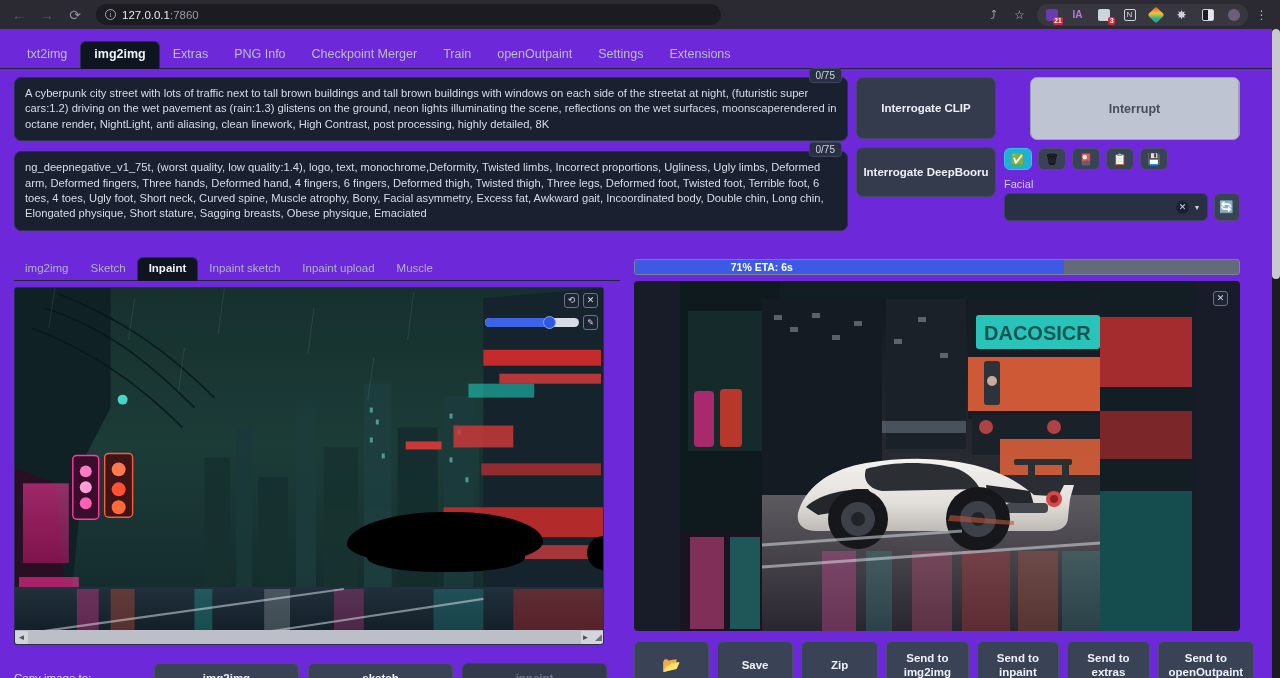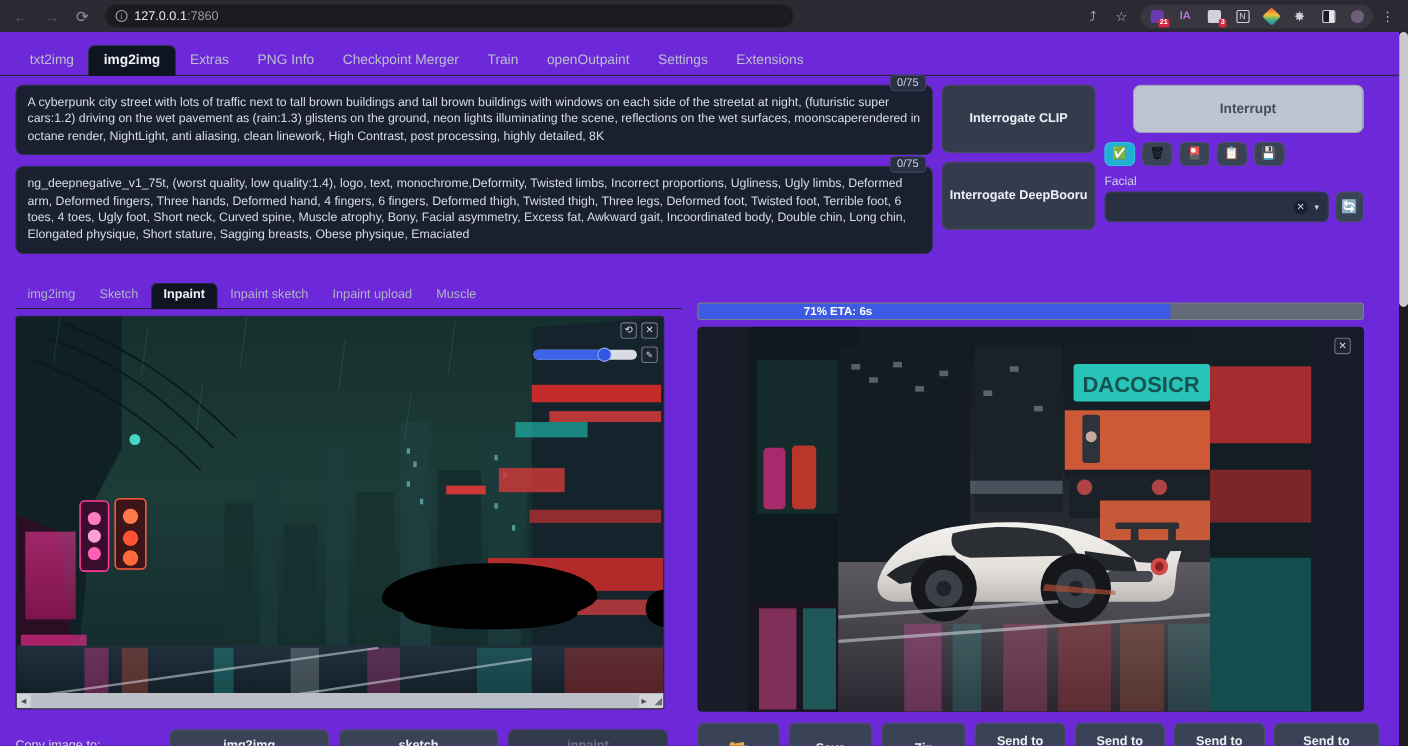--- a/index.html
+++ b/index.html
@@ -103,25 +103,25 @@
   
   .right-top { display: flex; gap: 8px; }
   .interrogate-col { width: 140px; flex: 0 0 auto; display: flex; flex-direction: column; gap: 8px; }
   .btn-dark {
     background: #343b4d; border: 1px solid #434b61; border-radius: 7px;
     color: #edf0f6; font-size: 11.5px; font-weight: bold;
     display: flex; align-items: center; justify-content: center; text-align: center;
     line-height: 15px; padding: 6px;
   }
   .interrogate-clip { height: 62px; }
-  .interrogate-db { height: 62px; }
+  .interrogate-db { height: 50px; }
 
   .gen-col { flex: 1; display: flex; flex-direction: column; }
   .intskip {
-    display: flex; height: 44px; border-radius: 7px; overflow: hidden;
+    display: flex; height: 63px; border-radius: 7px; overflow: hidden;
     border: 1px solid #9aa0b4; background: #bfc4d2; margin-left: 26px;
   }
   .intskip > div {
     flex: 1; display: flex; align-items: center; justify-content: center;
     color: #474d5e; font-size: 12.5px; font-weight: bold;
   }
   .intskip > div:first-child { border-right: 1px solid #9aa0b4; }
 
   .icon-row { display: flex; gap: 6px; margin-top: 8px; }
   .mini-btn {
@@ -230,21 +230,21 @@
     width: 145px; height: 30px; margin-right: 9px; border-radius: 6px;
     background: #3a4255; border: 1px solid #49516a;
     color: #eef1f7; font-size: 11.5px; font-weight: bold;
     display: flex; align-items: center; justify-content: center;
   }
   .copy-btn.dim { color: #6e7690; background: #333a4b; border-color: #3d445a; }
 
   
   .progress-outer {
     width: 606px; height: 16px; background: #636a7a; border: 1px solid #7b8292;
-    border-radius: 3px; position: relative; overflow: hidden; margin-top: 20px;
+    border-radius: 3px; position: relative; overflow: hidden; margin-top: 4px;
   }
   .progress-fill {
     position: absolute; left: 0; top: 0; height: 100%; width: 71%;
     background: #3d5ae4;
   }
   .progress-text {
     position: absolute; inset: 0; display: flex; align-items: center; justify-content: center;
     color: #fff; font-size: 10.5px; font-weight: bold;
     transform: translateX(-29%);
   }

